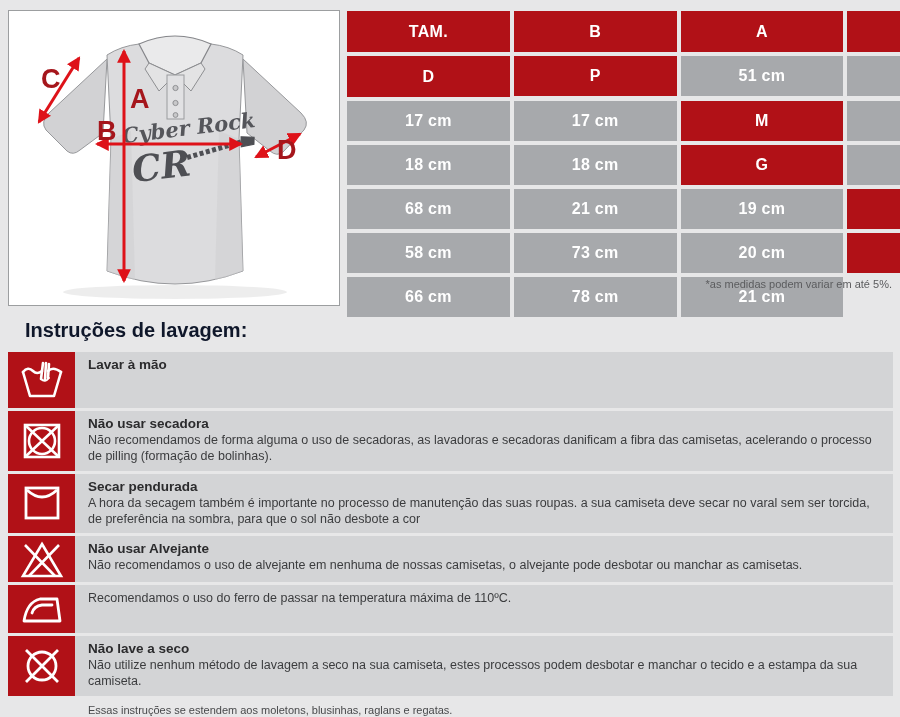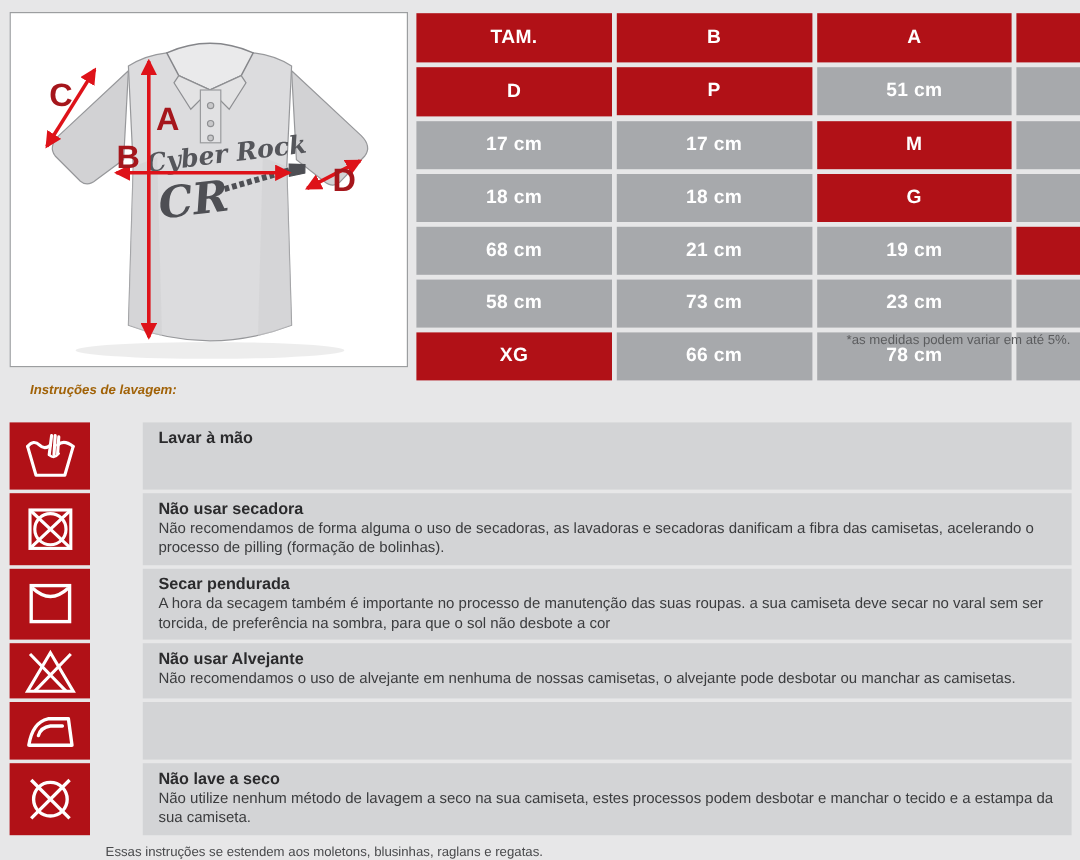--- a/index.html
+++ b/index.html
@@ -42,38 +42,37 @@
   .size-table .val{background:#A7A9AC;}
   .table-note{
     position:absolute;left:347px;top:278px;width:545px;
     text-align:right;
     font-size:11px;color:#5B5C5E;
   }
 
   
   .wash-heading{
     position:absolute;left:25px;top:319px;
-    font-size:11px;font-weight:bold;color:#a16207;font-style:italic;
+    font-size:20px;font-weight:bold;color:#0f172a;
   }
   .wash-list{
     position:absolute;left:8px;top:352px;width:885px;
     display:flex;flex-direction:column;gap:3px;
   }
   .wash-row{display:flex;align-items:stretch;}
   .wash-row .icon-box{
     flex:0 0 67px;
     background:#B11117;
     display:flex;align-items:center;justify-content:center;
   }
   .wash-row .txt{
     flex:1;
     background:#D3D4D6;
     padding:5px 14px 6px 13px;
     box-sizing:border-box;
-    margin-left:44px;
   }
   .wash-row .txt h3{
     margin:0 0 1px 0;
     font-size:13.5px;font-weight:bold;color:#2B2B2D;
   }
   .wash-row .txt p{
     margin:0;
     font-size:12.5px;line-height:1.3;color:#3B3C3E;
   }
   .r1,.r2,.r3,.r6{min-height:56px;}
@@ -163,21 +162,20 @@
 
     <div class="cell size">G</div>
     <div class="cell val">56 cm</div>
     <div class="cell val">68 cm</div>
     <div class="cell val">21 cm</div>
     <div class="cell val">19 cm</div>
 
     <div class="cell size">GG</div>
     <div class="cell val">58 cm</div>
     <div class="cell val">73 cm</div>
-    <div class="cell val">23 cm</div>
     <div class="cell val">20 cm</div>
 
     <div class="cell size">XG</div>
     <div class="cell val">66 cm</div>
     <div class="cell val">78 cm</div>
     <div class="cell val">21 cm</div>
   </div>
   <div class="table-note">*as medidas podem variar em até 5%.</div>
 
   <div class="wash-heading">Instruções de lavagem:</div>
@@ -240,20 +238,21 @@
     </div>
 
     <div class="wash-row r5">
       <div class="icon-box">
         <svg viewBox="0 0 46 46" width="46" height="46" fill="none" stroke="#ffffff" stroke-width="2.8" stroke-linejoin="round" stroke-linecap="round">
           <path d="M5,35 L41,35 L38,13 L21,13 Q8,16 5,35 Z"></path>
           <path d="M13,27 Q15,20 23,19 L33,19"></path>
         </svg>
       </div>
       <div class="txt">
+        <p>Recomendamos o uso do ferro de passar na temperatura máxima de 110ºC.</p>
       </div>
     </div>
 
     <div class="wash-row r6">
       <div class="icon-box">
         <svg viewBox="0 0 46 46" width="46" height="46" fill="none" stroke="#ffffff" stroke-width="2.8">
           <circle cx="23" cy="23" r="14"></circle>
           <path d="M7,7 L39,39 M39,7 L7,39"></path>
         </svg>
       </div>

